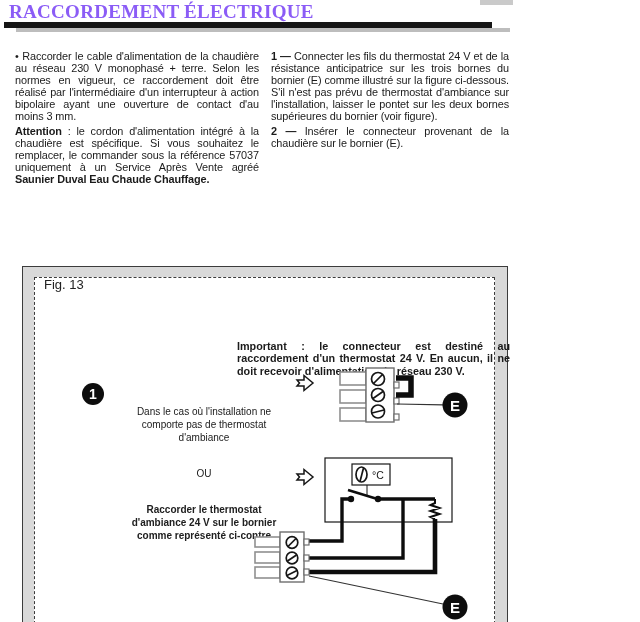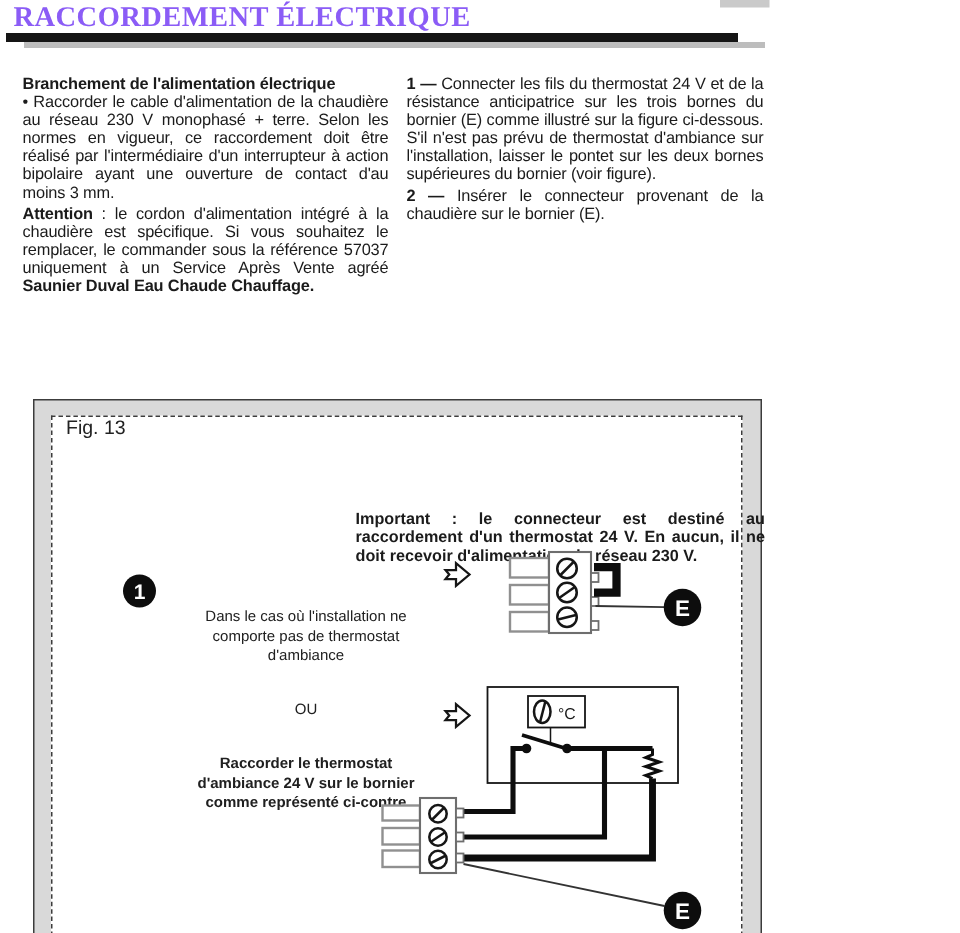--- a/index.html
+++ b/index.html
@@ -52,21 +52,20 @@
 </style>
 </head>
 <body>
 
 <div class="abs title">RACCORDEMENT ÉLECTRIQUE</div>
 <div class="abs rule-black"></div>
 <div class="abs rule-gray"></div>
 <div class="abs corner-artifact"></div>
 
 <div class="abs col col-left">
-    <p class="para"><span class="b">Branchement de l'alimentation électrique</span></p>
     <p class="para"><span>• Raccorder le cable d'alimentation de la chaudière au réseau 230 V monophasé + terre. Selon les normes en vigueur, ce raccordement doit être réalisé par l'intermédiaire d'un interrupteur à action bipolaire ayant une ouverture de contact d'au moins 3 mm.</span></p>
     <p class="para gap"><span class="b">Attention</span><span> : le cordon d'alimentation intégré à la chaudière est spécifique. Si vous souhaitez le remplacer, le commander sous la référence 57037 uniquement à un Service Après Vente agréé </span><span class="b">Saunier Duval Eau Chaude Chauffage.</span></p>
   </div>
 <div class="abs col col-right">
     <p class="para"><span class="b">1 — </span><span>Connecter les fils du thermostat 24 V et de la résistance anticipatrice sur les trois bornes du bornier (E) comme illustré sur la figure ci-dessous. S'il n'est pas prévu de thermostat d'ambiance sur l'installation, laisser le pontet sur les deux bornes supérieures du bornier (voir figure).</span></p>
     <p class="para gap"><span class="b">2 — </span><span>Insérer le connecteur provenant de la chaudière sur le bornier (E).</span></p>
   </div>
 
 <div class="abs figure-frame">
   <div class="figure-inner"></div>

